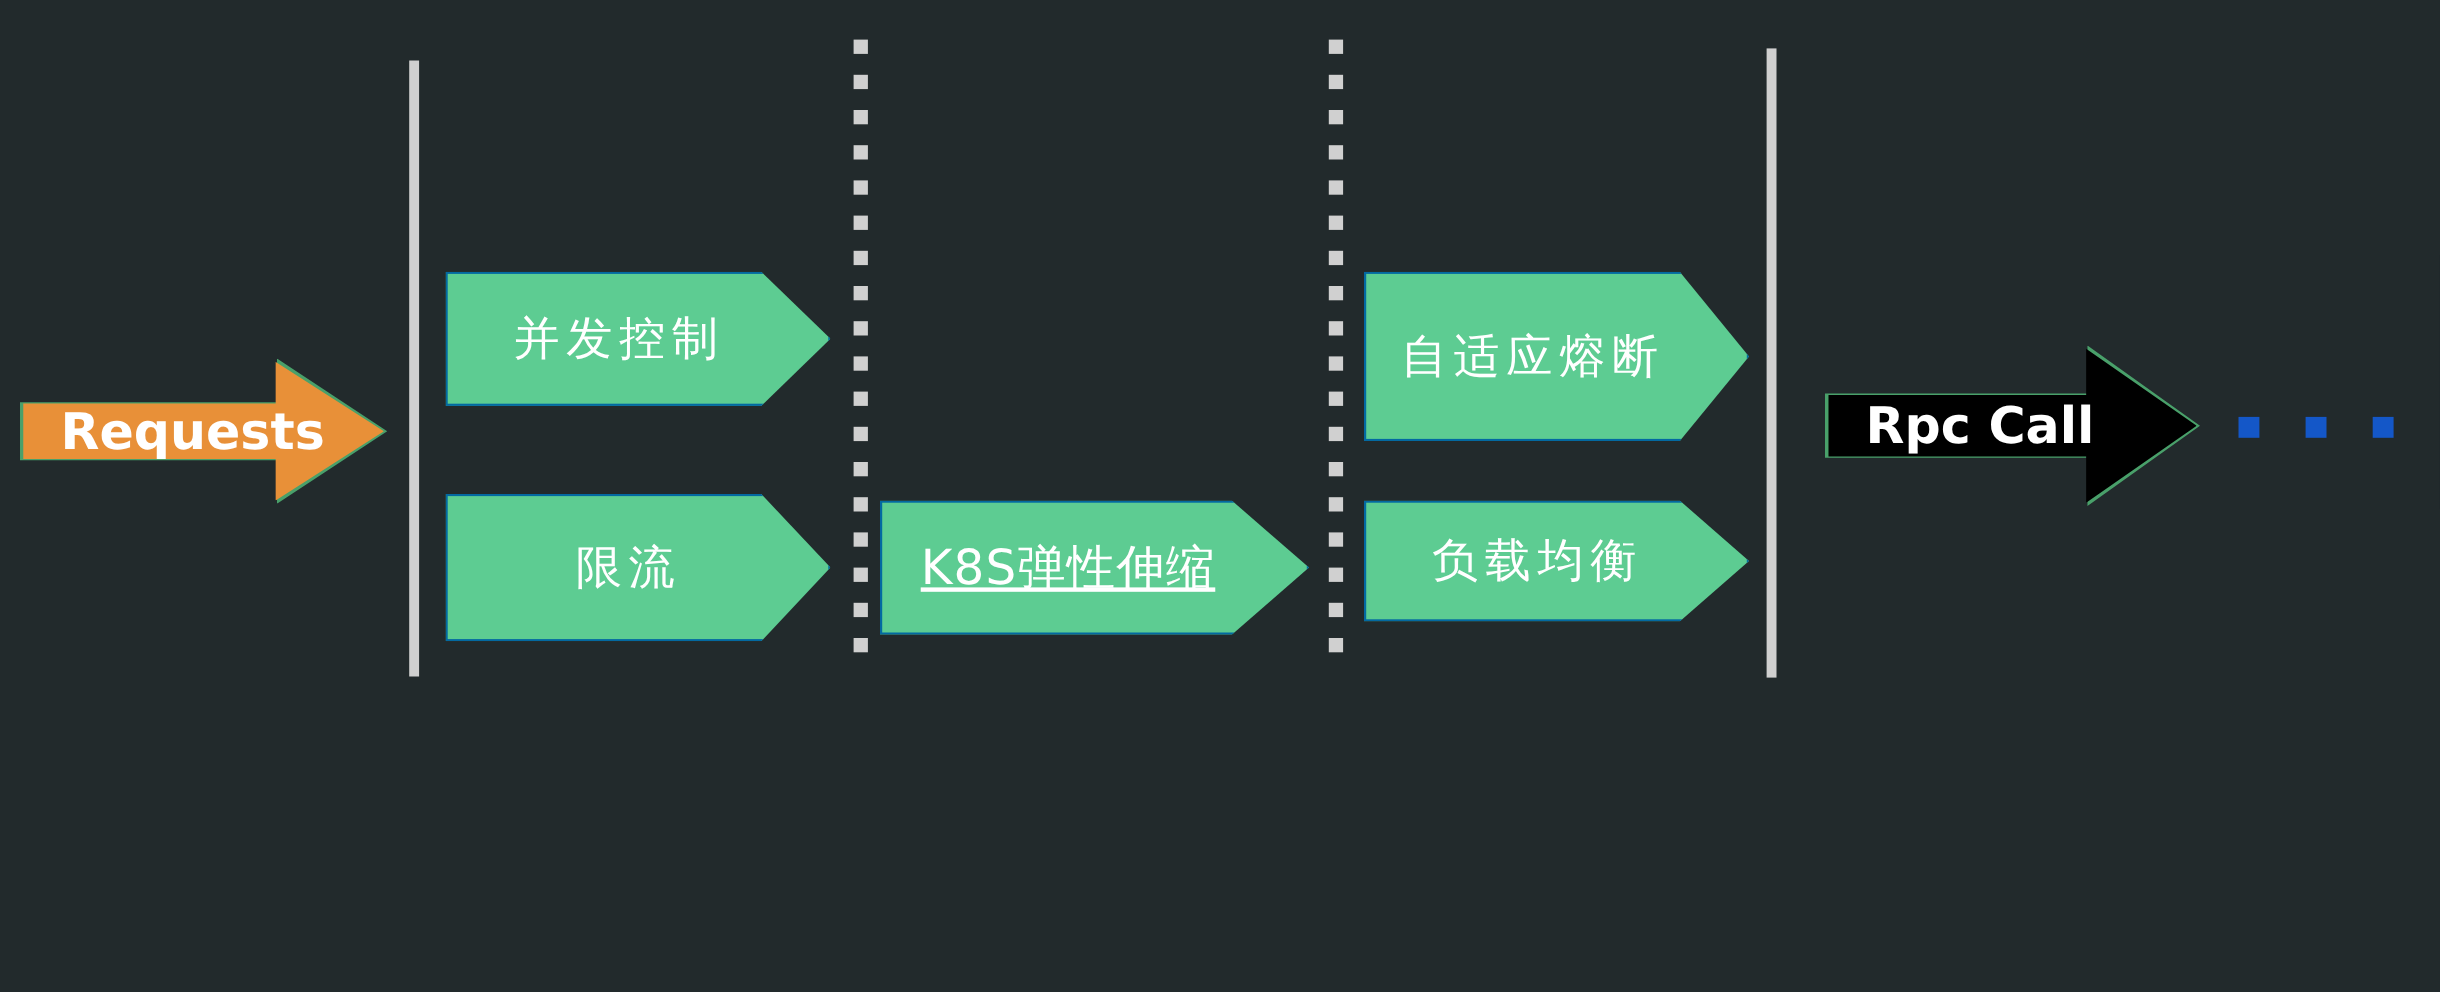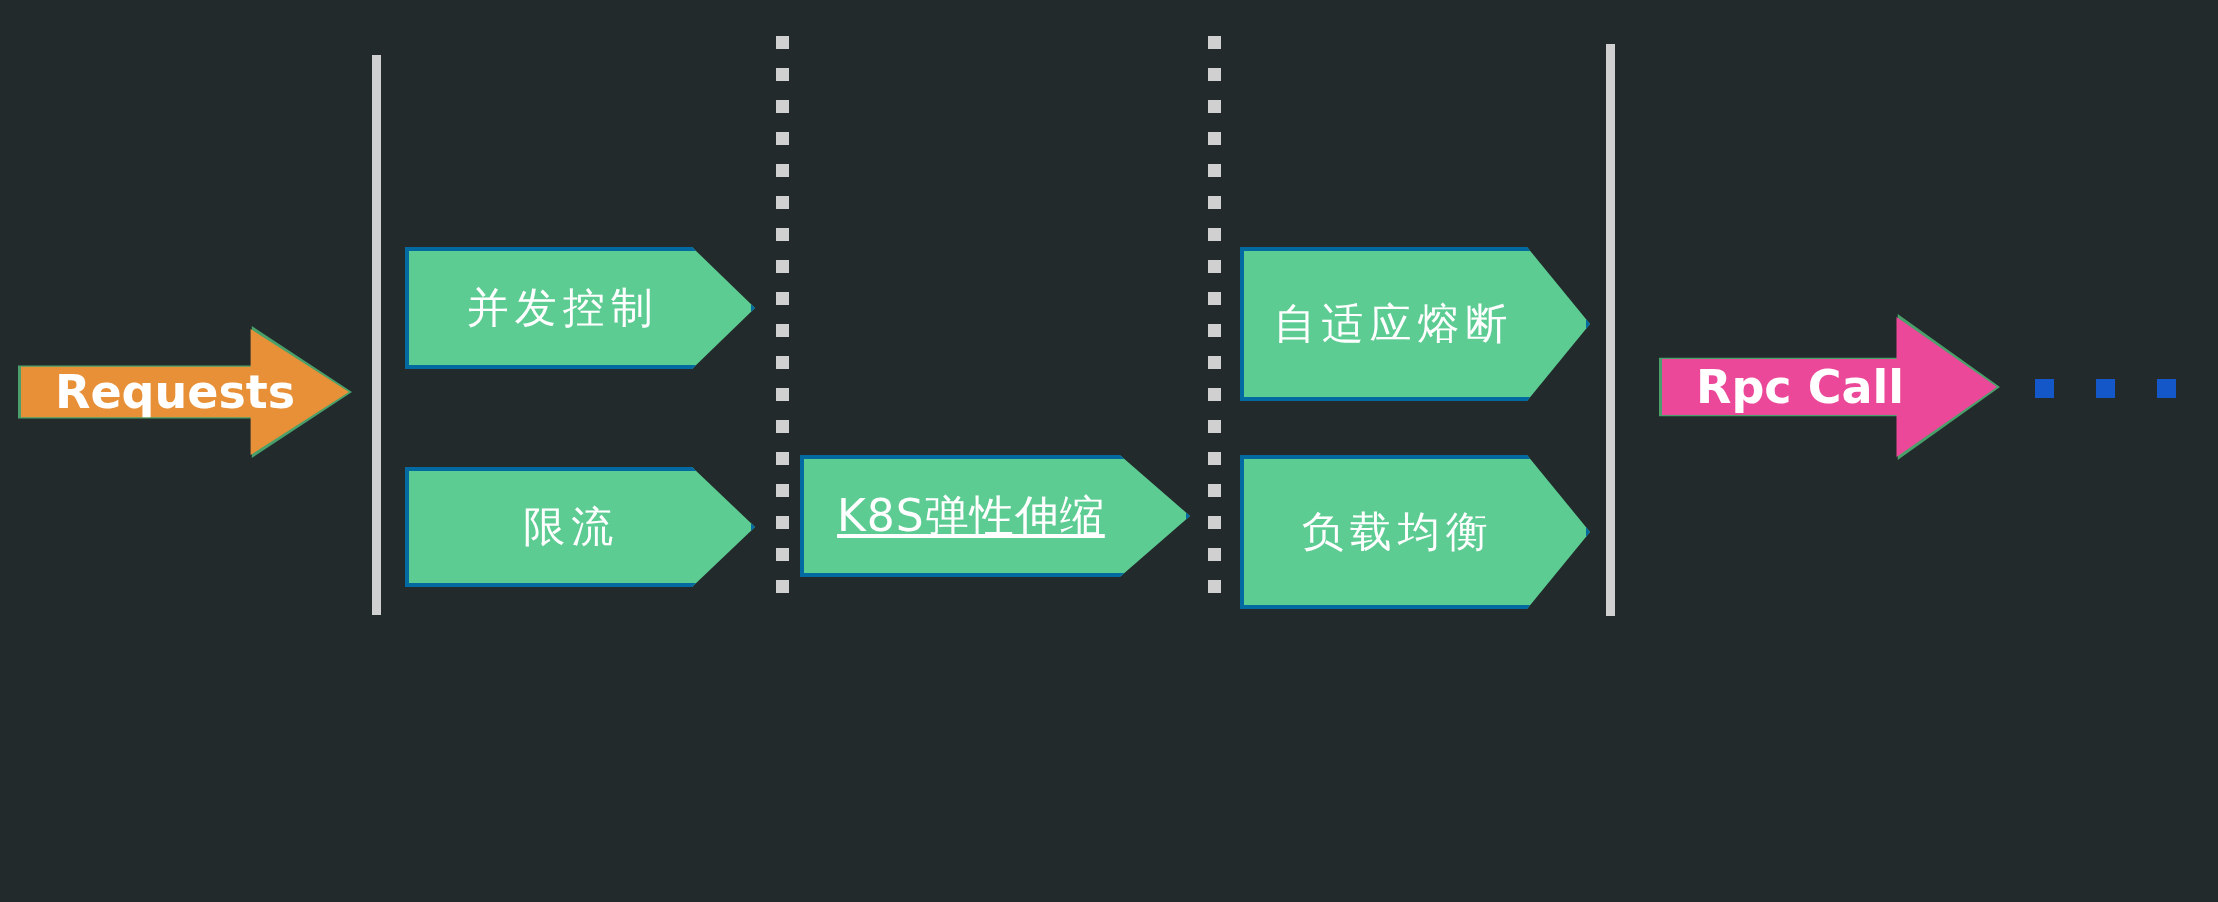--- a/index.html
+++ b/index.html
@@ -33,21 +33,21 @@
     margin-bottom: 19px;
   }
 
   
   .pent {
     position: absolute;
     display: flex;
     align-items: center;
     justify-content: center;
     background: #5dcc92;
-    border: 4px solid #0369a1;
+    border: 2px solid #0369a1;
     box-sizing: border-box;
     clip-path: polygon(0% 0%, 82% 0%, 100% 50%, 82% 100%, 0% 100%);
   }
   .pent .ptext {
     color: #ffffff;
     font-family: "DejaVu Serif", "Liberation Serif", serif;
     font-size: 42px;
     letter-spacing: 6px;
     white-space: nowrap;
     transform: translateX(-9%);
@@ -72,21 +72,21 @@
   }
   .blockarrow .batext {
     color: #ffffff;
     font-family: "DejaVu Sans", "Liberation Sans", sans-serif;
     font-size: 46px;
     white-space: nowrap;
     padding-left: 34px;
     font-weight: bold;
   }
   .arrow-requests { background: #e89038; }
-  .arrow-rpc      { background: #ec4899; }
+  .arrow-rpc      { background: #000000; }
   
   .arrow-outline {
     position: absolute;
     background: #49a06a;
     clip-path: polygon(
       0% 30%, 70% 30%, 70% 0%, 100% 50%, 70% 100%, 70% 70%, 0% 70%
     );
   }
 
   
@@ -160,29 +160,29 @@
 
   <div class="pent" style="left:405px; top:247px; width:350px; height:122px;">
     <span class="ptext">并发控制</span>
   </div>
 
 
   <div class="pent" style="left:1240px; top:247px; width:350px; height:154px;">
     <span class="ptext">自适应熔断</span>
   </div>
 
-  <div class="pent" style="left:405px; top:467px; width:350px; height:120px;">
+  <div class="pent" style="left:405px; top:449px; width:350px; height:134px;">
     <span class="ptext">限流</span>
   </div>
 
   <div class="pent sans" style="left:800px; top:455px; width:390px; height:122px;">
     <span class="ptext">K8S弹性伸缩</span>
   </div>
 
-  <div class="pent" style="left:1240px; top:455px; width:350px; height:154px;justify-content:center;">
+  <div class="pent" style="left:1240px; top:455px; width:350px; height:110px;justify-content:center;">
     <span class="ptext">负载均衡</span>
   </div>
 
   <div class="arrow-outline" style="left:1659px; top:314px; width:341px; height:146px;"></div>
   <div class="blockarrow arrow-rpc" style="left:1662px; top:317px; width:335px; height:140px;">
     <span class="batext">Rpc Call</span>
   </div>
 
   <div class="dots" style="left:2035px; top:379px;">
     <i></i>

